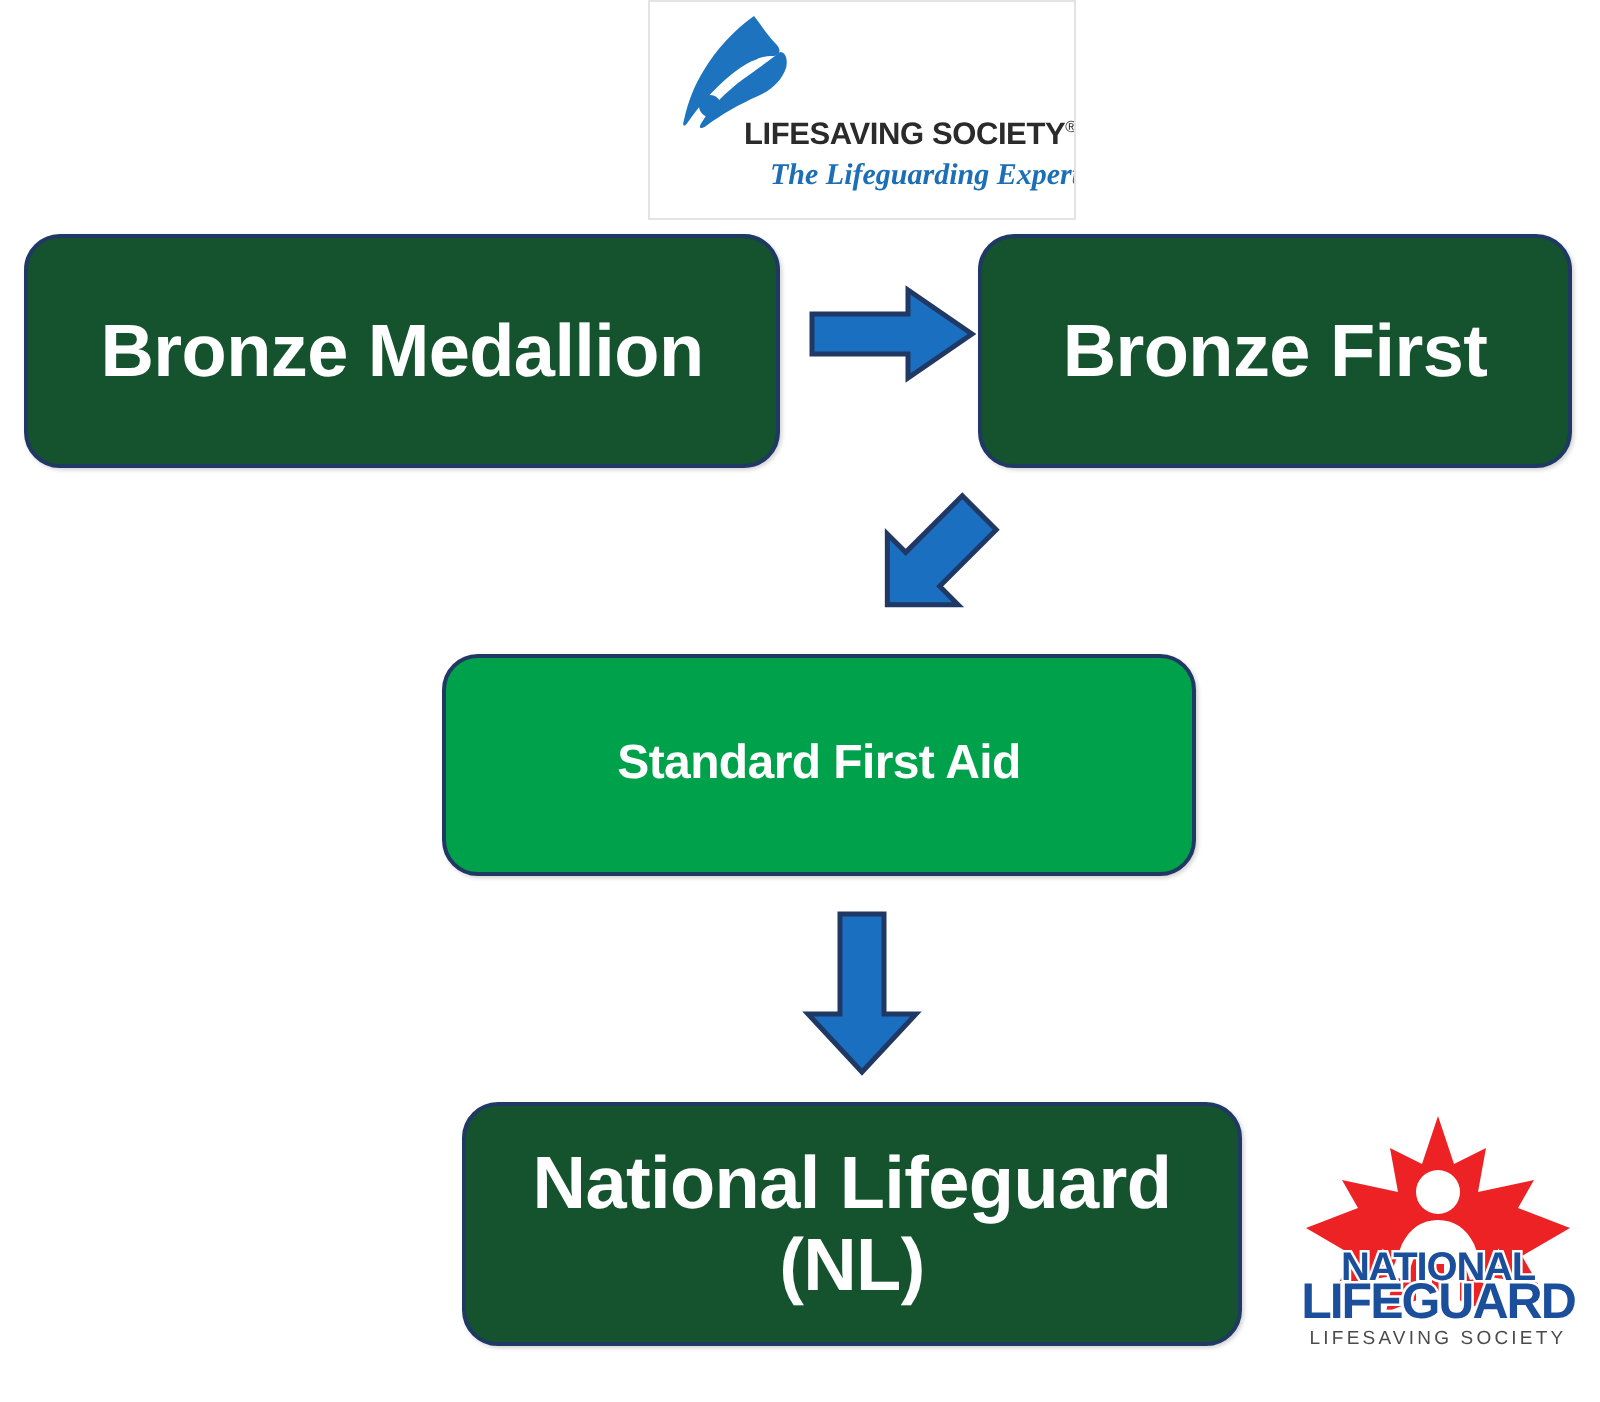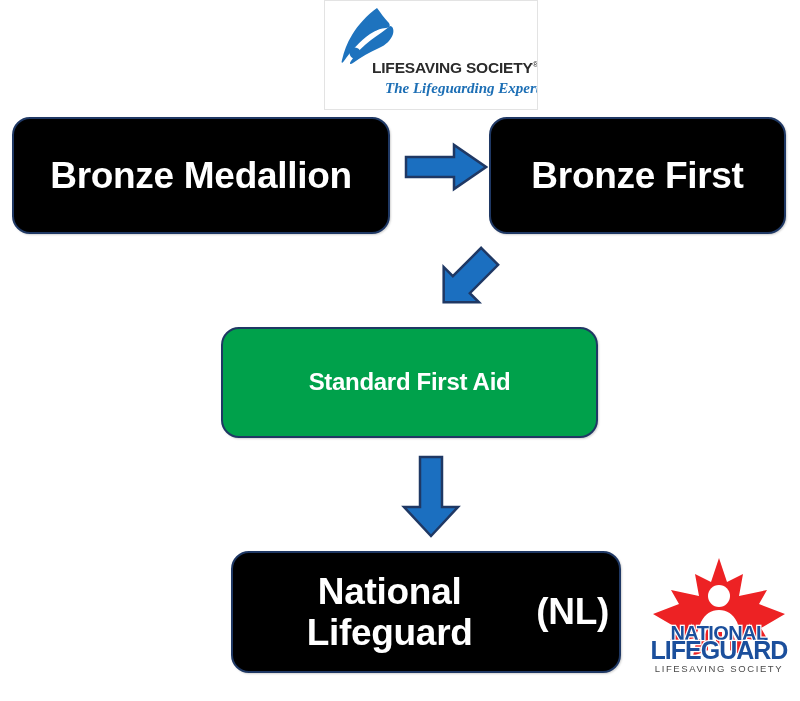--- a/index.html
+++ b/index.html
@@ -30,21 +30,21 @@
     align-items: center;
     justify-content: center;
     text-align: center;
     color: #ffffff;
     font-weight: bold;
     letter-spacing: -0.3px;
     line-height: 1.12;
     padding: 4px 10px;
     box-shadow: 1px 1px 2px rgba(0,0,0,0.18);
   }
-  .flow-box.blue  { background: #000000; }
+  .flow-box.blue  { background: #14532d; }
   .flow-box.green { background: #00A14B; }
 
   #box-bronze-medallion {
     left: 12px;  top: 117px;
     width: 378px; height: 117px;
     font-size: 37px;
   }
   #box-bronze-cross {
     left: 489px; top: 117px;
     width: 297px; height: 117px;
@@ -52,21 +52,21 @@
   }
   #box-standard-first-aid {
     left: 221px; top: 327px;
     width: 377px; height: 111px;
     font-size: 24px;
   }
   #box-national-lifeguard {
     left: 231px; top: 551px;
     width: 390px; height: 122px;
     font-size: 37px;
-    flex-direction: row;
+    flex-direction: column;
     justify-content: center;
   }
   #box-national-lifeguard .line { display: block; }
 
   
   .arrow { position: absolute; }
   #arrow-right    { left: 404px; top: 142px;  width: 84px;  height: 50px; }
   #arrow-diagonal { left: 430px; top: 243px;  width: 74px;  height: 72px; }
   #arrow-down     { left: 400px; top: 455px;  width: 62px;  height: 84px; }
 

